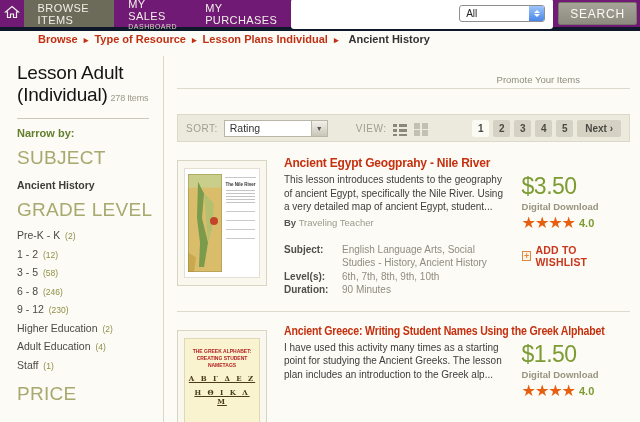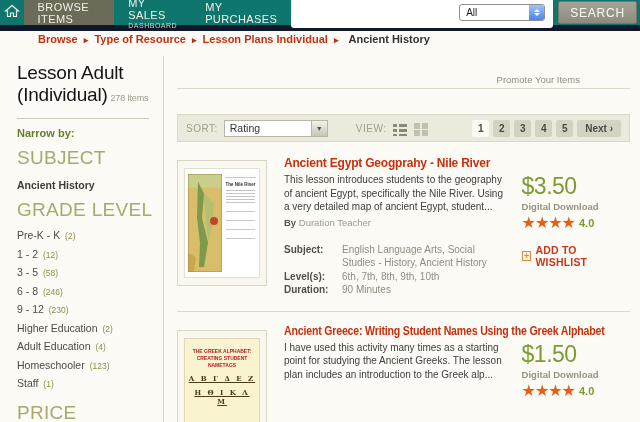--- a/index.html
+++ b/index.html
@@ -1,21 +1,21 @@
 <!DOCTYPE html>
 <html><head>
 <meta charset="utf-8">
 <style>
   * { margin:0; padding:0; box-sizing:border-box; }
   html,body { width:640px; height:422px; overflow:hidden; }
   body { font-family:"Liberation Sans", sans-serif; background:#fcfbf5; position:relative; }
 
   
-  .topnav { position:absolute; top:0; left:0; right:0; height:31px; background:#0f766e;
-            display:flex; align-items:stretch; border-bottom:6px solid #0f172a; }
+  .topnav { position:absolute; top:0; left:0; right:0; height:31px; background:#701a75;
+            display:flex; align-items:stretch; border-bottom:4px solid #0f172a; }
   .home-btn { width:34px; display:flex; align-items:center; justify-content:center; cursor:pointer; }
   .tab { display:flex; flex-direction:column; justify-content:center; padding:0 14px;
          color:#f1f0e7; font-size:11px; letter-spacing:.4px; cursor:pointer; }
   .tab.active { background:#6c6a59; }
   .tab .sub { font-size:7px; color:#d6d4c2; text-align:center; letter-spacing:.5px; margin-top:1px; }
   .search-area { margin-left:auto; display:flex; align-items:center; gap:5px; padding-right:3px; }
   .search-field { width:262px; height:30px; background:#fff; border-radius:3px;
                   display:flex; align-items:center; padding:8px; }
   .search-input { flex:1; border:0; outline:none; font-size:11px; padding:0 6px; background:transparent; }
   .filter-select { width:86px; height:17px; background:#fff; border:1px solid #8f8f8f; border-radius:3px;
@@ -179,21 +179,20 @@
 
   <div class="facet-heading">GRADE LEVEL</div>
   <ul class="facet-list">
     <li><span>Pre-K - K</span> <span class="facet-count">(2)</span></li>
     <li><span>1 - 2</span> <span class="facet-count">(12)</span></li>
     <li><span>3 - 5</span> <span class="facet-count">(58)</span></li>
     <li><span>6 - 8</span> <span class="facet-count">(246)</span></li>
     <li><span>9 - 12</span> <span class="facet-count">(230)</span></li>
     <li><span>Higher Education</span> <span class="facet-count">(2)</span></li>
     <li><span>Adult Education</span> <span class="facet-count">(4)</span></li>
-    <li><span>Homeschooler</span> <span class="facet-count">(123)</span></li>
     <li><span>Staff</span> <span class="facet-count">(1)</span></li>
   </ul>
 
   <div class="facet-heading">PRICE</div>
 
 </div>
 
 <div class="main">
   <div class="promote">Promote Your Items</div>
   <hr class="main-hr">
@@ -257,21 +256,21 @@
               <div class="ws-line"></div>
           </div>
         </div>
       </div>
       <div class="p-title">Ancient Egypt Geogprahy - Nile River</div>
       <div class="cols">
         <div class="info">
           <div class="desc">This lesson introduces students to the geography of ancient Egypt, specifically the Nile River. Using a very detailed map of ancient Egypt, student...</div>
           <div class="byline">
             <span class="by-label">By</span>
-            <span class="author">Duration Teacher</span>
+            <span class="author">Traveling Teacher</span>
           </div>
           <div class="meta">
             <div class="meta-row">
                 <span class="meta-label">Subject:</span>
                 <span class="meta-value">English Language Arts, Social Studies - History, Ancient History</span>
               </div>
             <div class="meta-row">
                 <span class="meta-label">Level(s):</span>
                 <span class="meta-value">6th, 7th, 8th, 9th, 10th</span>
               </div>

